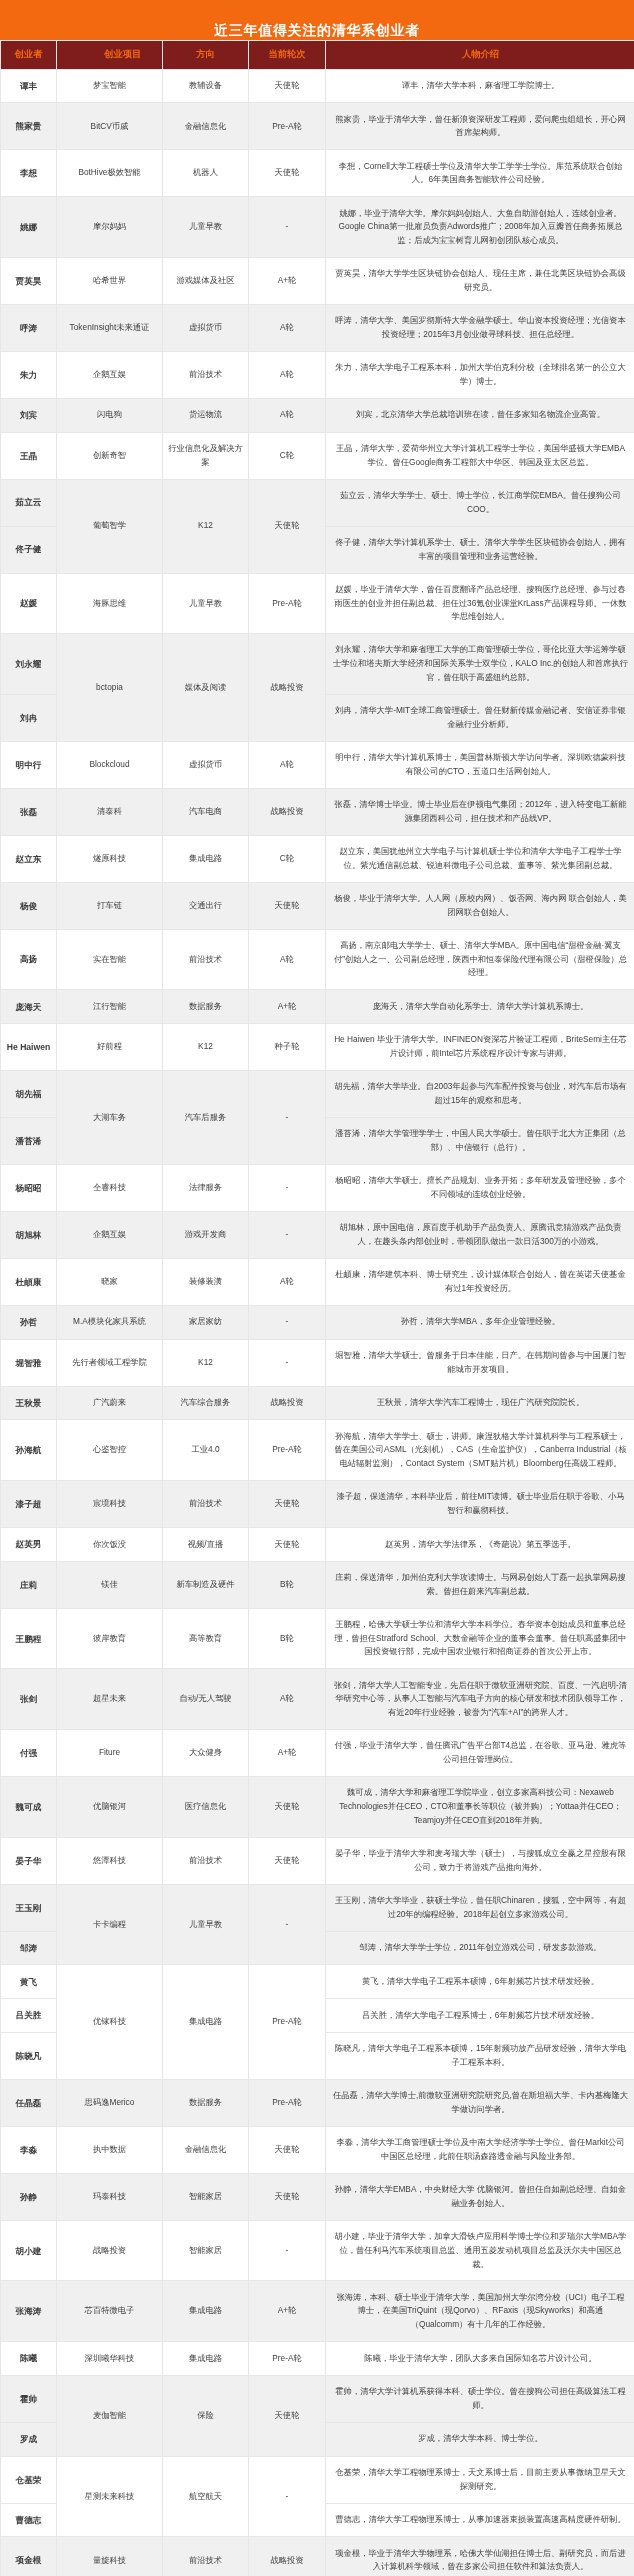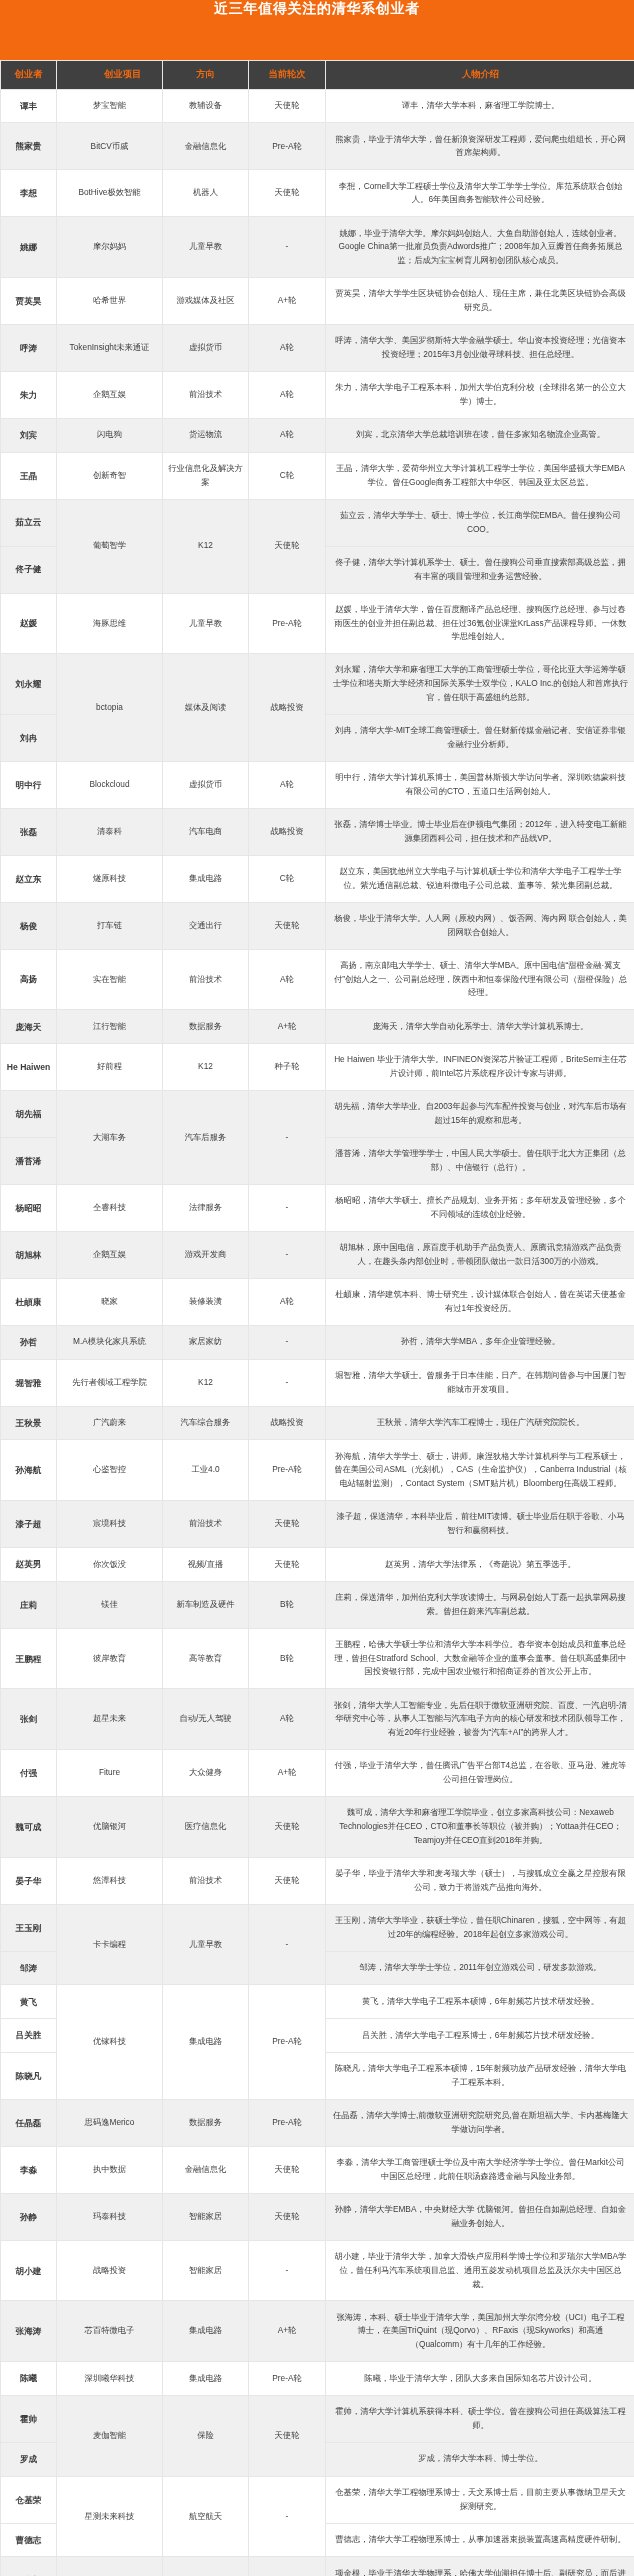--- a/index.html
+++ b/index.html
@@ -1,35 +1,35 @@
 <!DOCTYPE html>
 <html style="font-size:10.6px"><head>
 <meta charset="utf-8">
 <style>
   * { box-sizing: border-box; }
   html, body { margin: 0; padding: 0; background: #ffffff; }
   body { width: 634px; font-family: "Liberation Sans", "DejaVu Sans", sans-serif; }
   .page { width: 634px; background: #fff; }
 
   .title-bar {
-    width: 100%; height: 60px;
-    display: flex; align-items: flex-start; justify-content: center; font-family: Liberation Serif, serif;
+    width: 100%; height: 40px;
+    display: flex; align-items: flex-end; justify-content: center; font-family: Liberation Serif, serif;
   }
   .title-bar .title {
     color: #ffffff; font-size: 14px; font-weight: bold; letter-spacing: 0.7px;
   }
 
   table.roster { width: 100%; border-collapse: collapse; table-layout: fixed; }
   table.roster th, table.roster td {
     border: 0.7px solid #e6e6e6;
     text-align: center; vertical-align: middle;
     word-break: break-word;
   }
   table.roster thead th {
-    background: #404040; font-size: 9.3px; font-weight: bold;
+    background: #7f1d1d; font-size: 9.3px; font-weight: bold;
     padding: 7.3px 2.7px;
   }
   table.roster td {
     font-size: 8.3px; color: #3d3d3d; line-height: 1.65;
     padding: 9.3px 4px; background: #ffffff;
   }
   table.roster td.name-cell { font-size: 8.6px; font-weight: bold; }
   table.roster td.intro-cell { padding: 9.3px 6.6px; }
   tr.band-gray td { background: #f0f0f0; }
 
@@ -130,21 +130,21 @@
         </tr>
         <tr class="band-gray">
           <td class="name-cell">茹立云</td>
           <td rowspan="2">葡萄智学</td>
           <td rowspan="2">K12</td>
           <td rowspan="2">天使轮</td>
           <td class="intro-cell">茹立云，清华大学学士、硕士、博士学位，长江商学院EMBA。曾任搜狗公司COO。</td>
         </tr>
         <tr class="band-gray">
           <td class="name-cell">佟子健</td>
-          <td class="intro-cell">佟子健，清华大学计算机系学士、硕士。曾任搜狗公司垂直搜索部高级总监，拥有丰富的项目管理和业务运营经验。</td>
+          <td class="intro-cell">佟子健，清华大学计算机系学士、硕士。清华大学学生区块链协会创始人，拥有丰富的项目管理和业务运营经验。</td>
         </tr>
         <tr class="band-white">
           <td class="name-cell">赵媛</td>
           <td rowspan="1">海豚思维</td>
           <td rowspan="1">儿童早教</td>
           <td rowspan="1">Pre-A轮</td>
           <td class="intro-cell">赵媛，毕业于清华大学，曾任百度翻译产品总经理、搜狗医疗总经理、参与过春雨医生的创业并担任副总裁、担任过36氪创业课堂KrLass产品课程导师。一休数学思维创始人。</td>
         </tr>
         <tr class="band-gray">
           <td class="name-cell">刘永耀</td>

